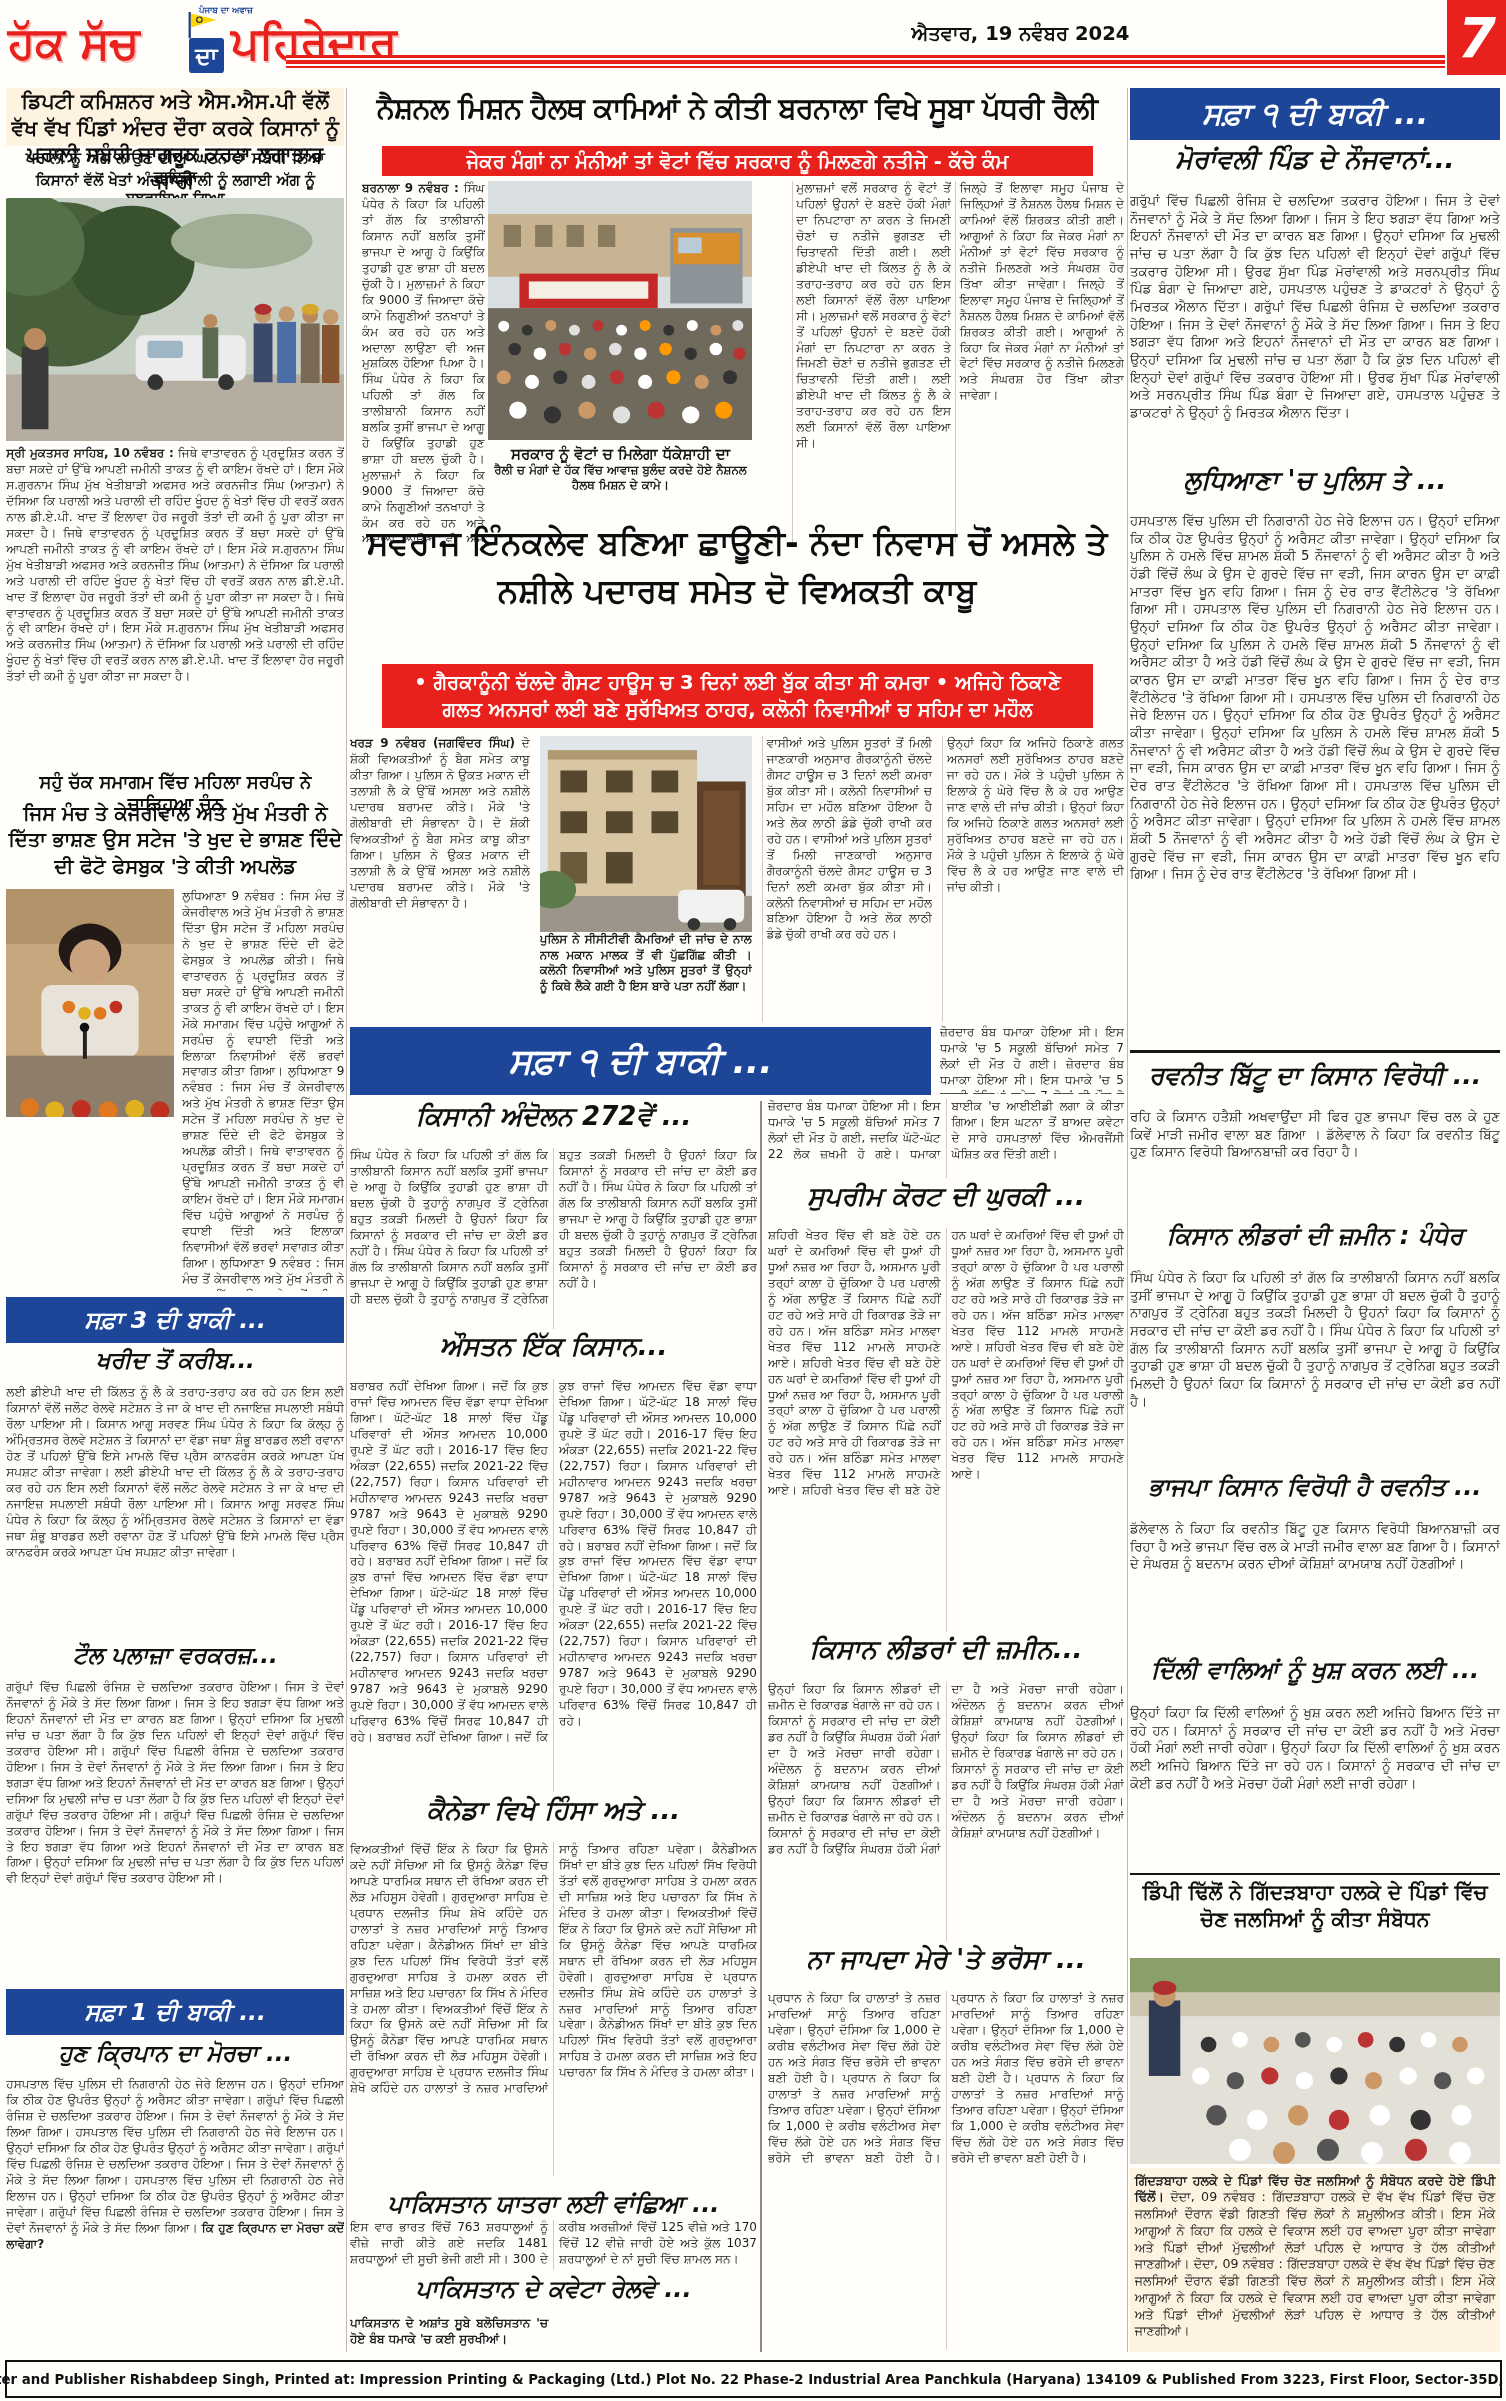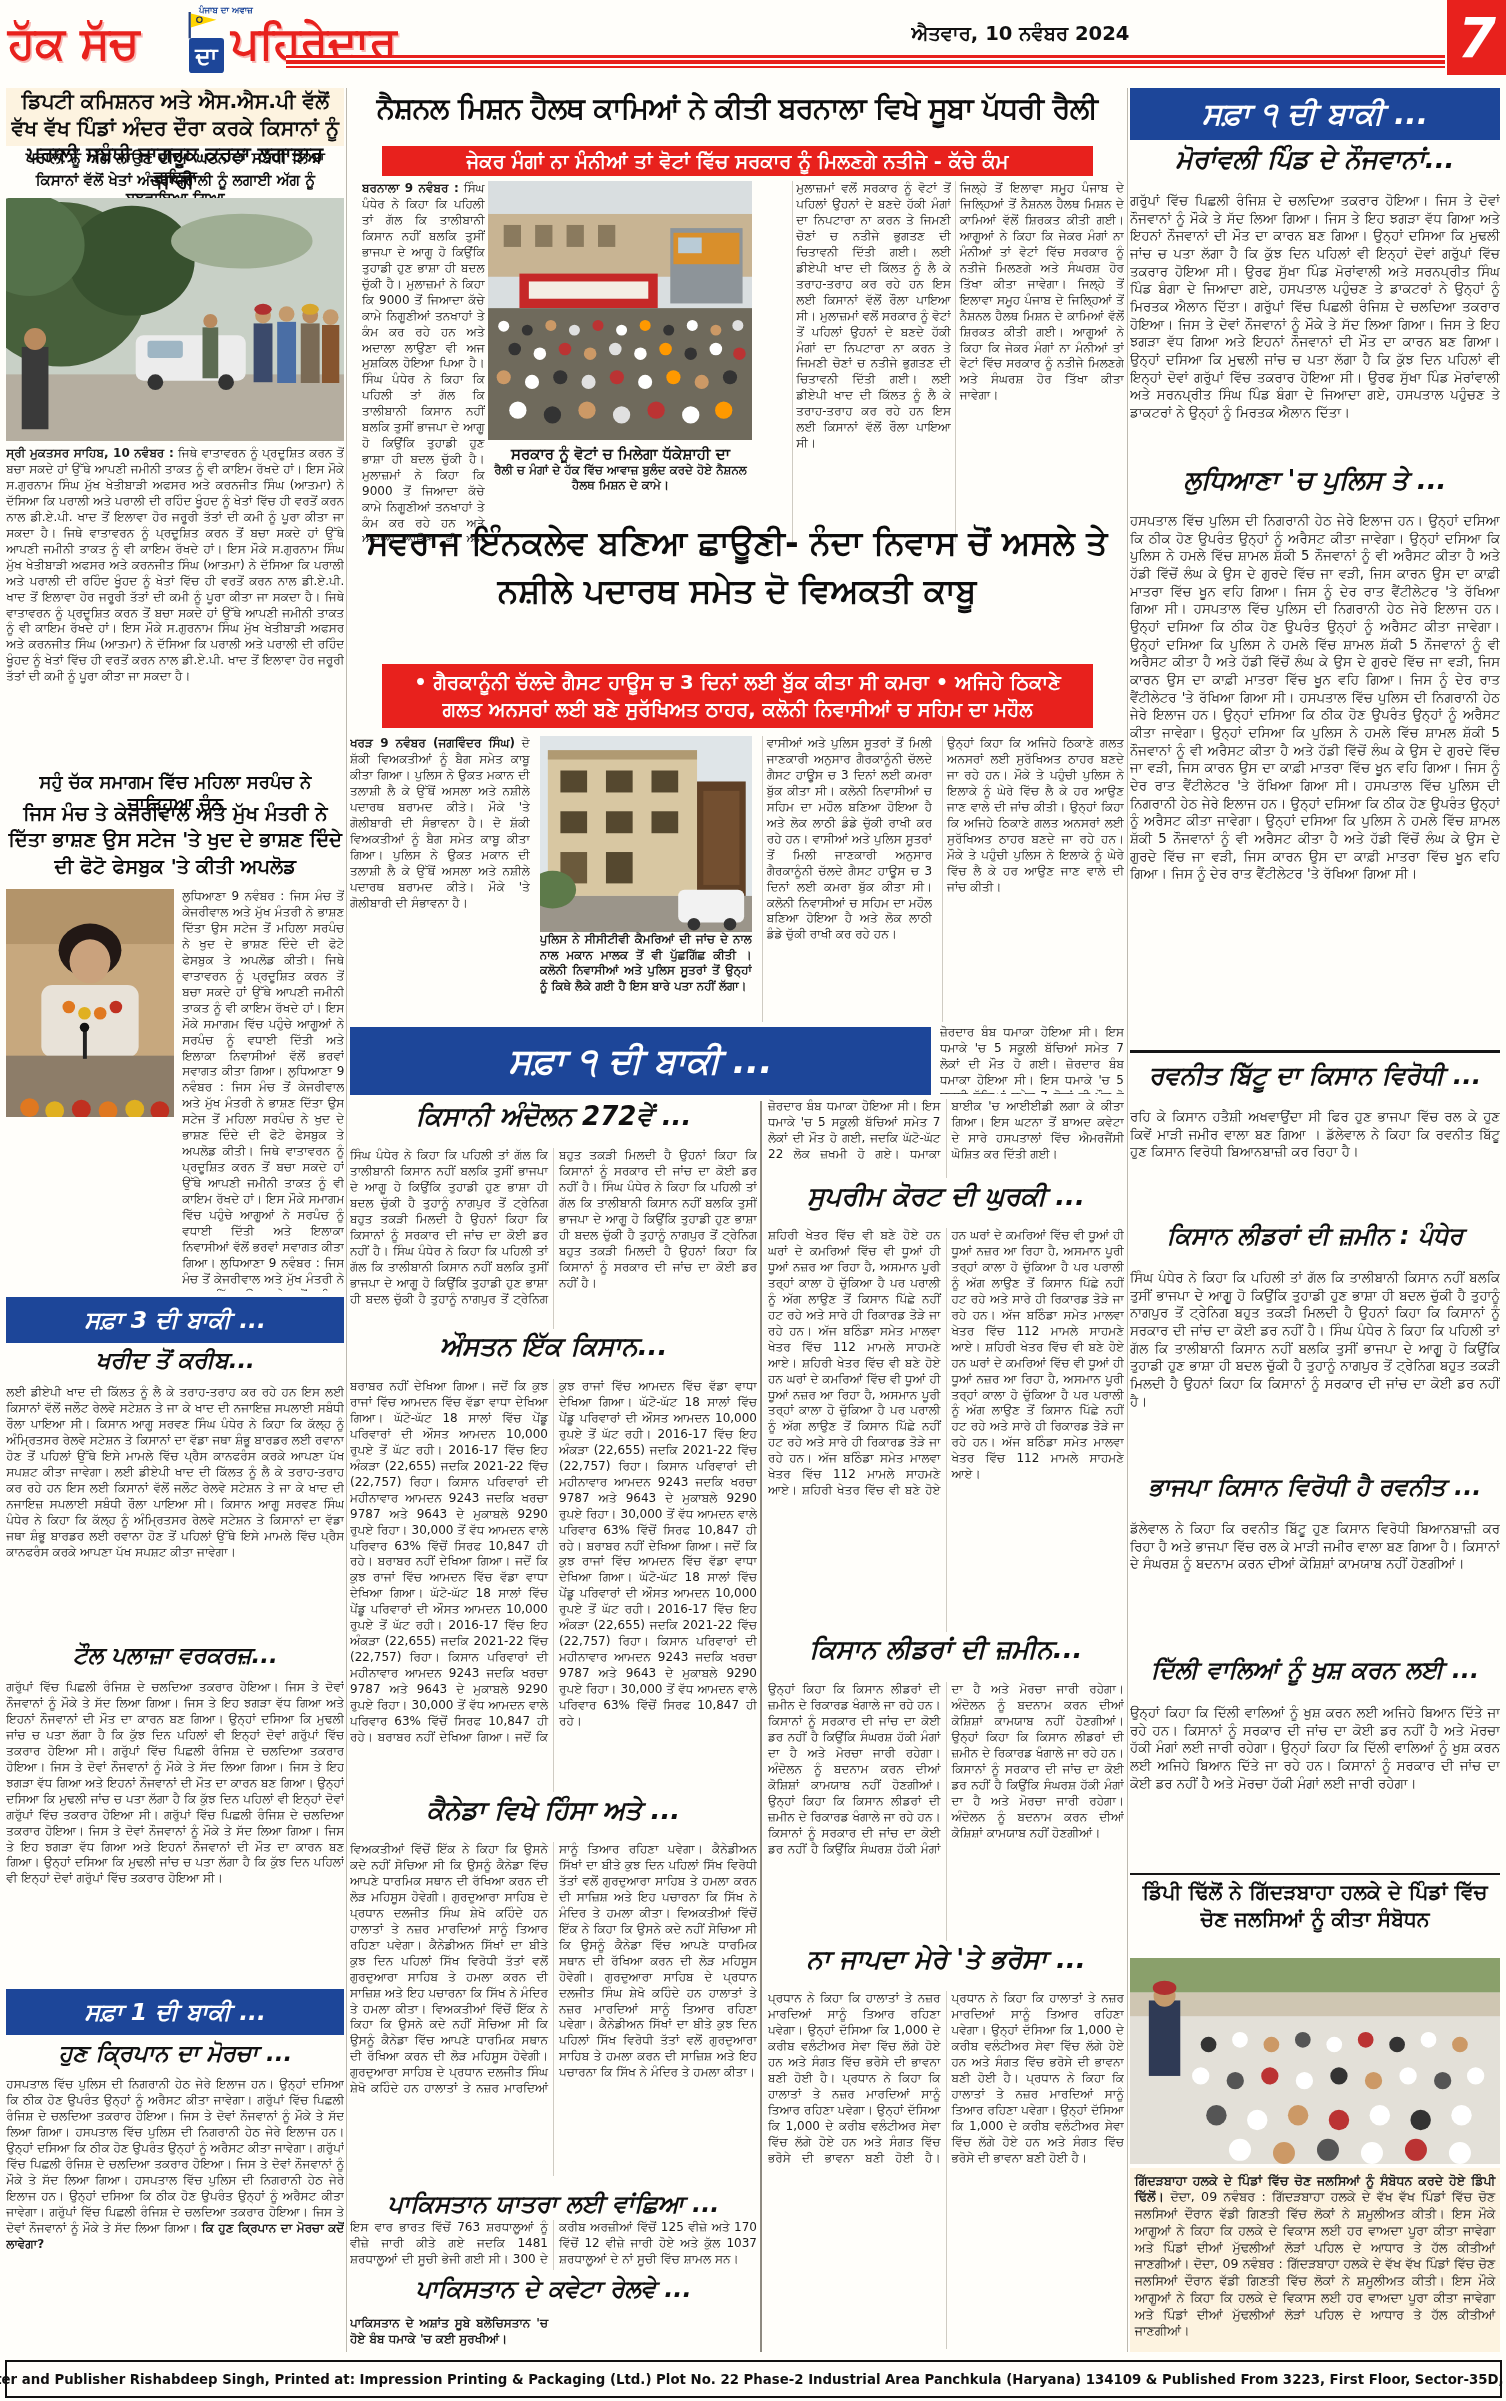--- a/index.html
+++ b/index.html
@@ -32,21 +32,21 @@
     <svg viewBox="0 0 40 34">
         <rect x="2" y="0" width="3" height="34" fill="#24407e"></rect>
         <polygon points="5,2 38,10 5,20" fill="#ffd400"></polygon>
         <circle cx="16" cy="10" r="3.5" fill="none" stroke="#1a2a55" stroke-width="1.5"></circle>
       </svg>
   </span>
   <span class="abs" style="left:181px;top:35px;width:35px;height:35px;background:#1d4699;color:#fff;font-size:23.6px;font-weight:bold;display:flex;align-items:center;justify-content:center;border-radius:3.1px;">ਦਾ</span>
   <span class="abs" style="left:223px;top:14px;font-size:44px;font-weight:bold;color:#e8211d;text-shadow:1.6px 1.6px 0 #f7b9b5;">ਪਹਿਰੇਦਾਰ</span>
 </div>
 <div class="abs" style="left:286px;top:55px;width:1159px;height:13.3px;background:repeating-linear-gradient(to bottom,#e8211d 0 3.1px,#ffffff 3.1px 5.5px);"></div>
-<div class="abs" style="left:879px;top:22px;width:283px;font-size:19.6px;font-weight:bold;text-align:center;color:#111;">ਐਤਵਾਰ, 10 ਨਵੰਬਰ 2024</div>
+<div class="abs" style="left:879px;top:22px;width:283px;font-size:19.6px;font-weight:bold;text-align:center;color:#111;">ਐਤਵਾਰ, 19 ਨਵੰਬਰ 2024</div>
 <div class="abs" style="left:1447px;top:0px;width:60px;height:75px;background:#e8211d;display:flex;align-items:center;justify-content:center;">
   <span style="color:#fff;font-size:55px;font-weight:bold;font-style:italic;">7</span>
 </div>
 
 <div class="abs vline" style="left:346px;top:88px;height:2264px;"></div>
 <div class="abs vline" style="left:1127px;top:88px;height:2264px;"></div>
 <div class="abs vline" style="left:760px;top:1101px;height:1251px;background:#8e8a80;width:1.6px;"></div>
 
 <div class="abs hl" style="left:6.3px;top:88px;width:338px;height:58px;font-size:20.4px;line-height:1.3;background:#fdf3e0;">ਡਿਪਟੀ ਕਮਿਸ਼ਨਰ ਅਤੇ ਐਸ.ਐਸ.ਪੀ ਵੱਲੋਂ ਵੱਖ ਵੱਖ ਪਿੰਡਾਂ ਅੰਦਰ ਦੌਰਾ ਕਰਕੇ ਕਿਸਾਨਾਂ ਨੂੰ ਪਰਾਲੀ ਸਬੰਧੀ ਜਾਗਰੂਕ ਕਰਨਾ ਲਗਾਤਾਰ ਜਾਰੀ</div>
 <div class="abs hl" style="left:6.3px;top:148px;width:338px;height:23.6px;font-size:15.7px;">ਪਰਾਲੀ ਨੂੰ ਅੱਗ ਲਾਉਣ ਦੀਆਂ ਘਟਨਾਵਾਂ ਸਬੰਧੀ ਲਿਆ ਜਾਇਜ਼ਾ</div>

